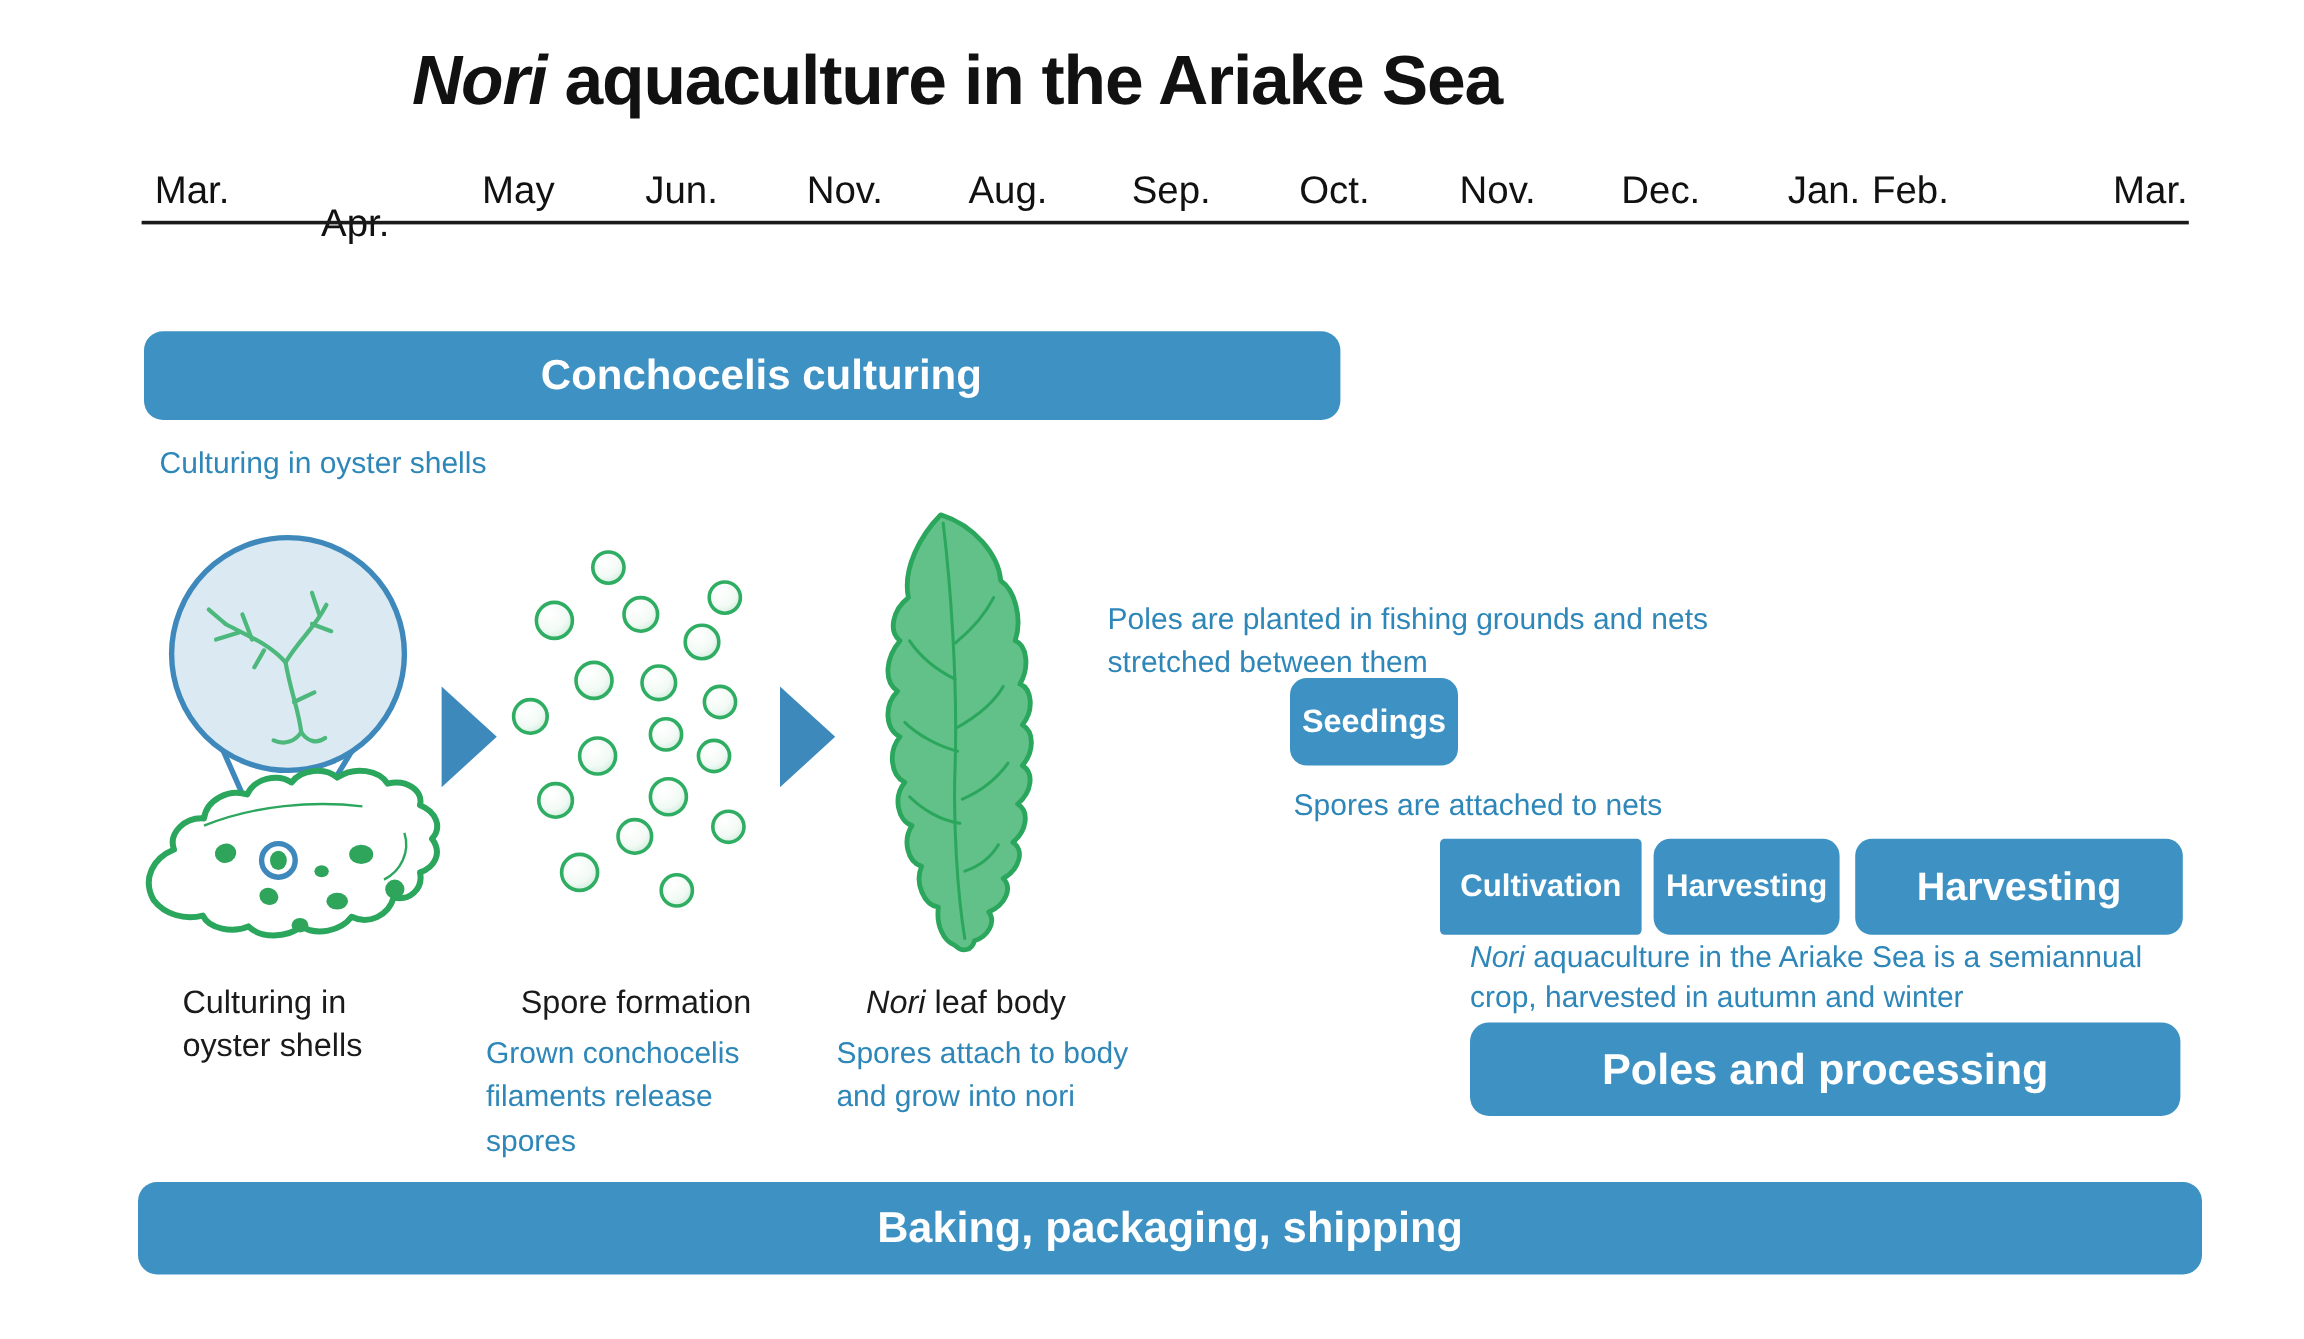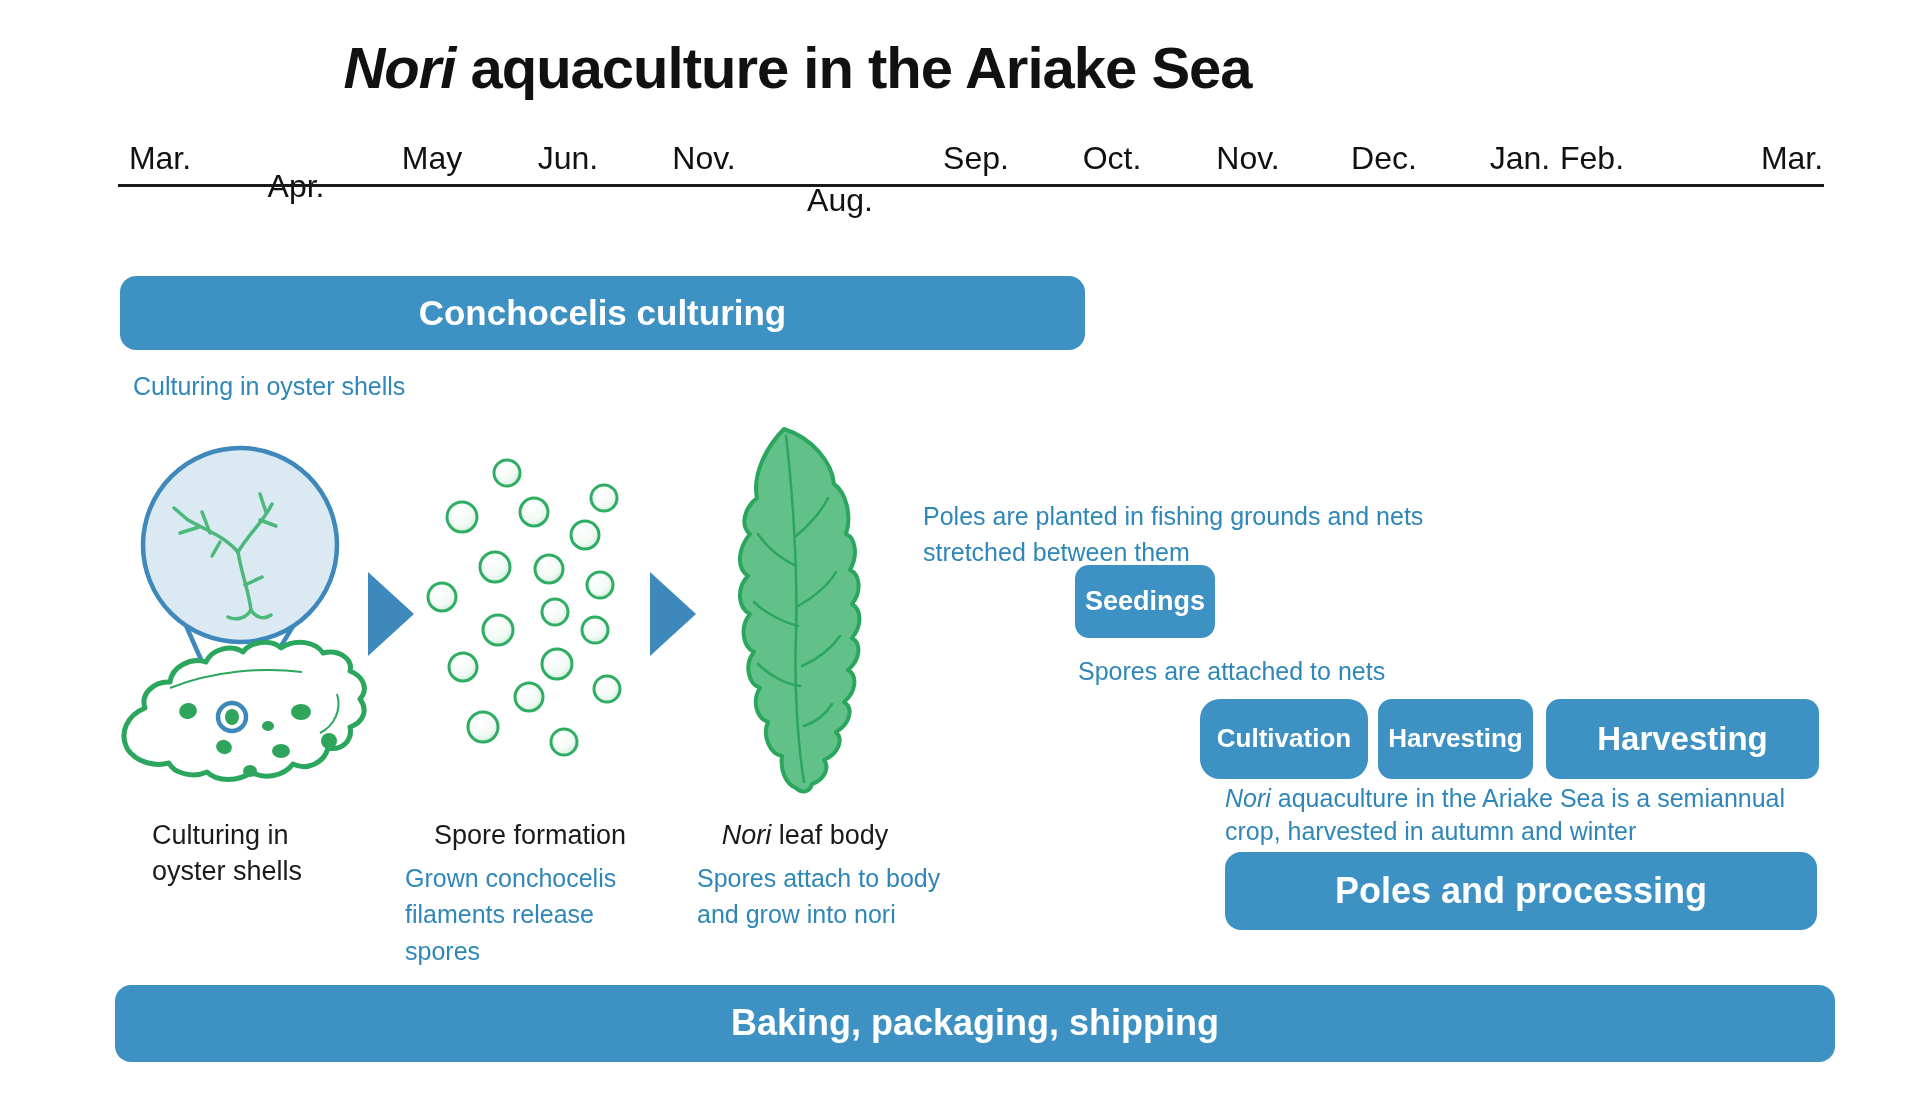--- a/index.html
+++ b/index.html
@@ -17,24 +17,24 @@
   .month{
     position:absolute;top:140px;width:110px;margin-left:-55px;text-align:center;
     font-size:32px;color:#111;
   }
   .axis-line{position:absolute;left:118px;top:184px;width:1706px;height:3px;background:#1a1a1a;}
   
   .bar{
     position:absolute;background:#3e92c3;border-radius:16px;color:#fff;font-weight:bold;
     display:flex;align-items:center;justify-content:center;text-align:center;line-height:1.12;
   }
-  .bar-conchocelis{left:120px;top:276px;width:965px;height:74px;font-size:35px;}
+  .bar-conchocelis{left:120px;top:276px;width:965px;height:74px;font-size:35px;padding-left:32px;}
   .badge-pole{left:931px;top:409px;width:146px;height:84px;font-size:27px;border-radius:14px;}
   .badge-seedings{left:1075px;top:565px;width:140px;height:73px;font-size:27px;border-radius:14px;}
-  .badge-cultivation{left:1200px;top:699px;width:168px;height:80px;font-size:26px;border-radius:20px;}
+  .badge-cultivation{left:1200px;top:699px;width:168px;height:80px;font-size:26px;border-radius:4px;}
   .badge-harvest1{left:1378px;top:699px;width:155px;height:80px;font-size:26px;border-radius:14px;}
   .badge-harvest2{left:1546px;top:699px;width:273px;height:80px;font-size:33px;border-radius:14px;}
   .bar-drying{left:1225px;top:852px;width:592px;height:78px;font-size:36px;}
   .bar-baking{left:115px;top:985px;width:1720px;height:77px;font-size:36px;}
   
   .cap{
     position:absolute;color:#2e87b8;font-size:25px;line-height:1.45;
   }
   .cap-conchocelis{left:133px;top:368px;}
   .cap-pole{left:923px;top:498px;width:520px;}
@@ -58,21 +58,21 @@
 <div id="stage">
 
   <div class="title"><span class="it">Nori</span><span> aquaculture in the Ariake Sea</span></div>
 
   <div id="months">
       <div class="month" style="left: 160px;">Mar.</div>
       <div class="month" style="left: 296px; margin-top: 28px;">Apr.</div>
       <div class="month" style="left: 432px;">May</div>
       <div class="month" style="left: 568px;">Jun.</div>
       <div class="month" style="left: 704px;">Nov.</div>
-      <div class="month" style="left: 840px; margin-top: 42px;">Aug.</div>
+      <div class="month" style="left: 840px;">Aug.</div>
       <div class="month" style="left: 976px;">Sep.</div>
       <div class="month" style="left: 1112px;">Oct.</div>
       <div class="month" style="left: 1248px;">Nov.</div>
       <div class="month" style="left: 1384px;">Dec.</div>
       <div class="month" style="left: 1520px;">Jan.</div>
       <div class="month" style="left: 1592px;">Feb.</div>
       <div class="month" style="left: 1792px;">Mar.</div>
     </div>
   <div class="axis-line"></div>
 

